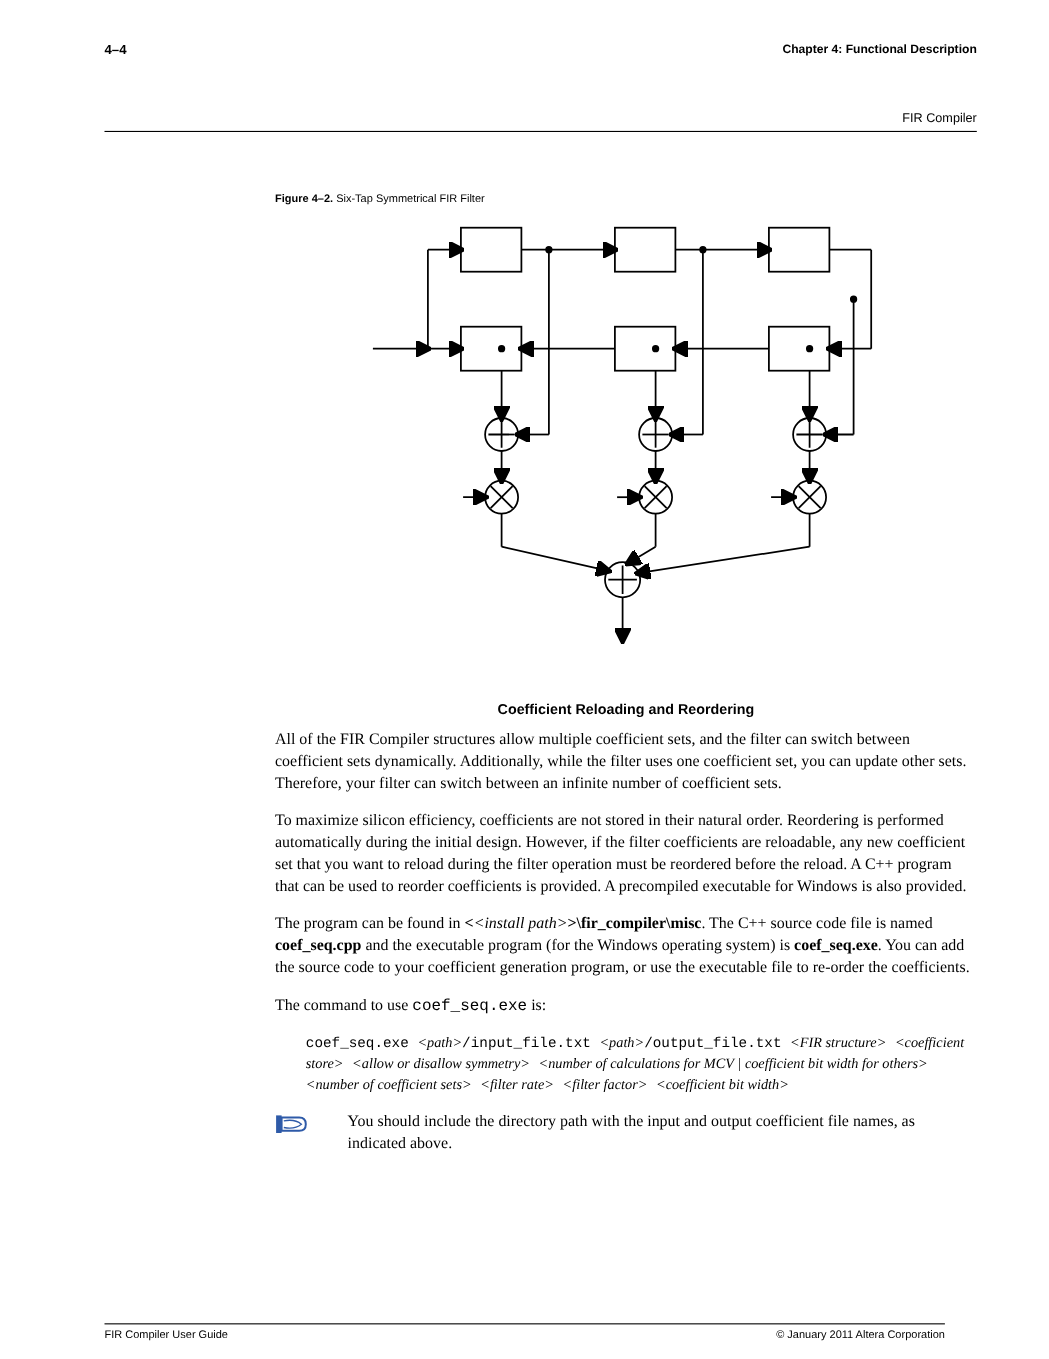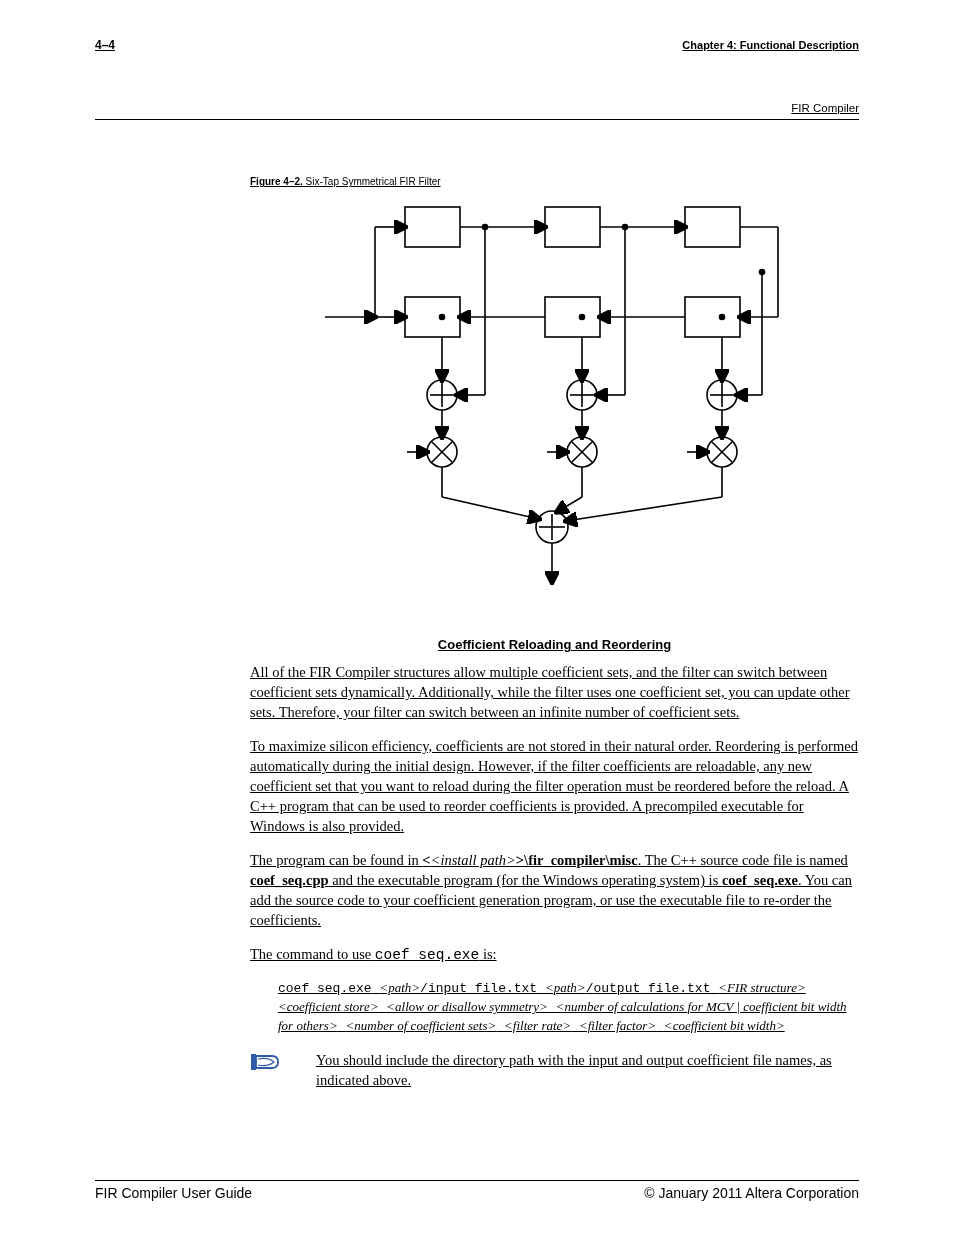--- a/index.html
+++ b/index.html
@@ -5,22 +5,21 @@
   * { margin: 0; padding: 0; box-sizing: border-box; }
   body {
     font-family: "Palatino Linotype", "Book Antiqua", Palatino, Georgia, serif;
     width: 954px;
     height: 1235px;
     background: #fff;
     color: #000;
     position: relative;
   }
   .page {
-    padding: 38px 95px 0 95px;
-    text-decoration: underline;
+    padding: 38px 66px 0 95px;
   }
   .header {
     display: flex;
     justify-content: space-between;
     align-items: flex-start;
     font-size: 12px;
     border-bottom: 1px solid #000;
     padding-bottom: 3px;
   }
   .header-left {
@@ -79,27 +78,27 @@
   .note-row {
     display: flex;
     align-items: flex-start;
     gap: 36px;
     margin-top: 6px;
   }
   .note-icon { flex: 0 0 auto; margin-top: 2px; }
   .note-text { font-size: 14.5px; line-height: 1.38; }
   .footer {
     position: absolute;
-    bottom: 34px;
+    bottom: 16px;
     left: 95px;
     right: 95px;
     display: flex;
     justify-content: space-between;
     font-family: Arial, sans-serif;
-    font-size: 14px;
+    font-size: 10px;
     border-top: 1px solid #000;
     padding-top: 4px;
   }
   .mono { font-family: Consolas, "Courier New", monospace; }
 </style>
 </head>
 <body>
 
 <div class="page">
   <div class="header">

